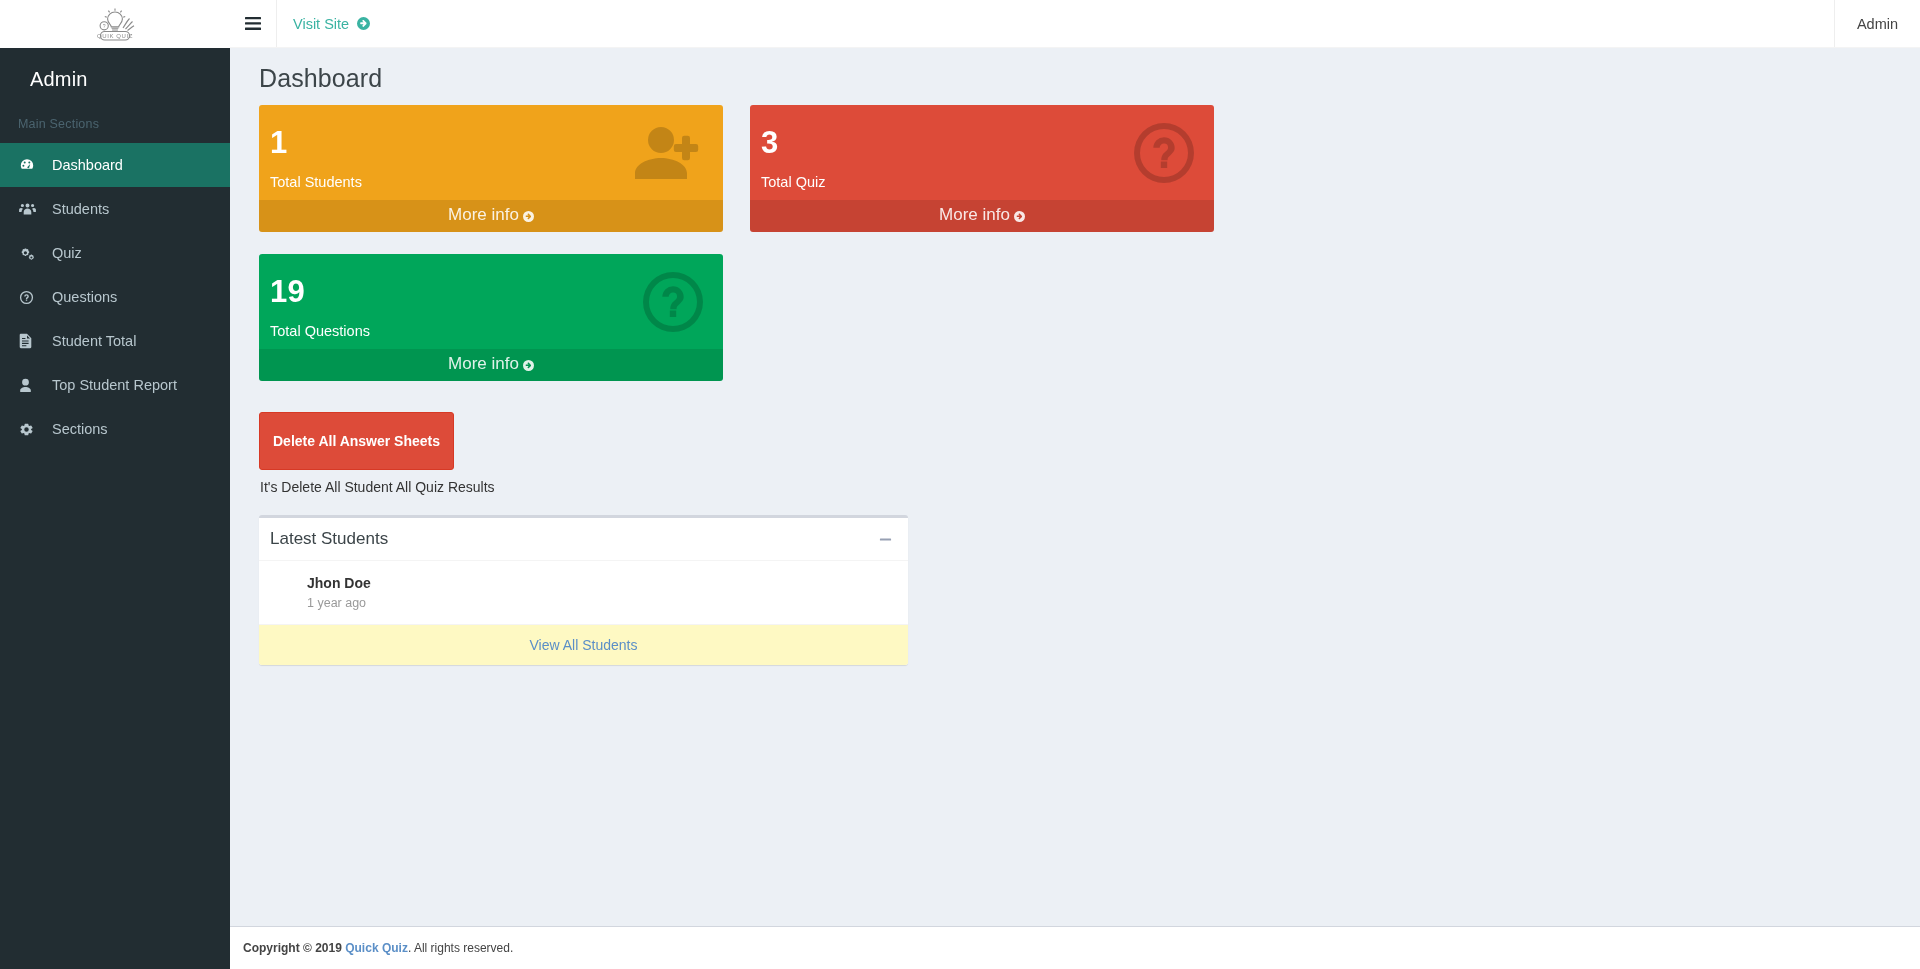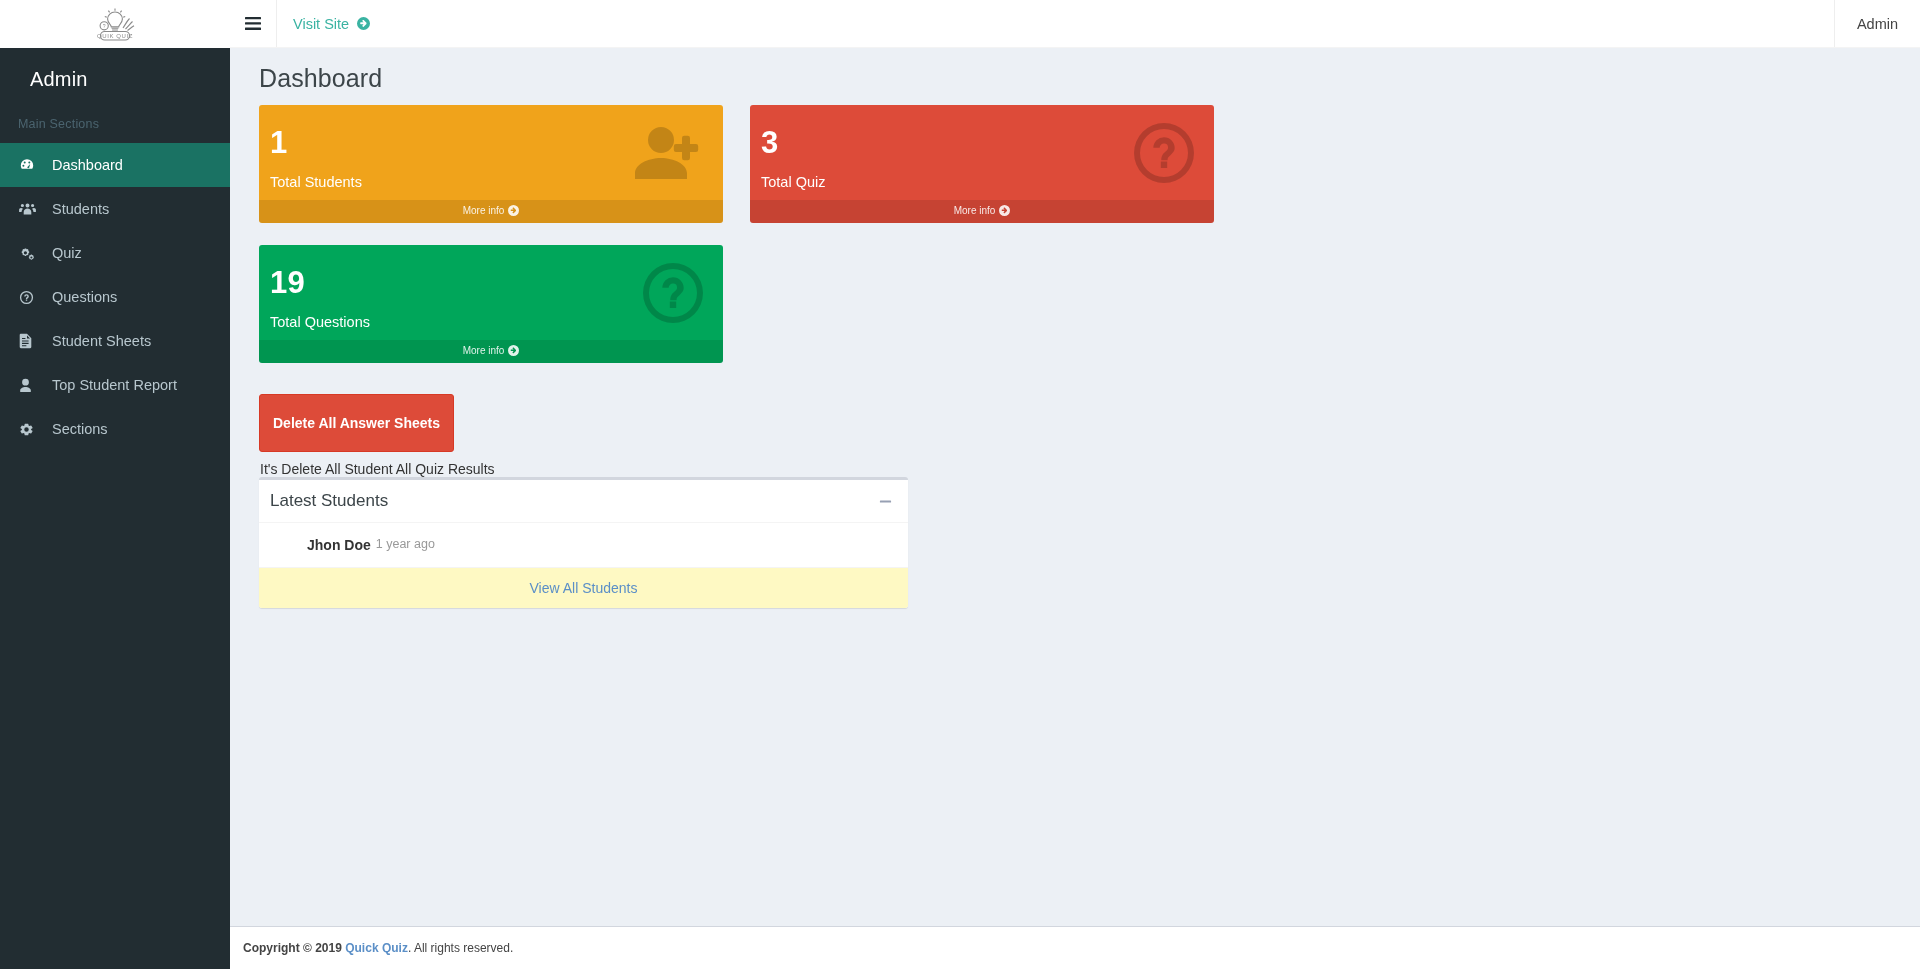--- a/index.html
+++ b/index.html
@@ -81,21 +81,21 @@
     flex: 1; overflow: hidden; background: #ecf0f5;
     padding: 0 16px;
   }
   .page-title {
     font-size: 25px; font-weight: 400; color: #3c4549;
     padding: 16px 0 12px 13px; letter-spacing: .1px;
   }
 
   .row { display: flex; align-items: flex-start; gap: 0; flex-wrap: wrap; }
   .col-left { width: 1000px; padding: 0 13px; }
-  .col-right { width: 675px; padding: 0 13px; }
+  .col-right { width: 675px; padding: 0 13px; margin-top: 20px; }
 
   .boxes-row { display: flex; gap: 27px; }
 
   .info-box {
     width: 464px; border-radius: 3px; overflow: hidden; position: relative;
     color: #ffffff; margin-bottom: 22px;
   }
   .info-box.orange { background: #f0a31b; }
   .info-box.red    { background: #dd4b39; }
   .info-box.green  { background: #00a65a; }
@@ -105,21 +105,21 @@
     font-size: 31px; font-weight: bold; line-height: 1.05; letter-spacing: .3px;
   }
   .info-label { font-size: 14.5px; margin-top: 14px; font-weight: 400; }
   .info-bg-icon {
     position: absolute; right: 18px; top: 50%; transform: translateY(-50%);
     opacity: .18; pointer-events: none;
   }
   .info-bg-icon svg { display:block; fill: #000000; }
   .info-footer {
     display: block; text-align: center; padding: 5px 8px 7px;
-    font-size: 10px; color: rgba(255,255,255,.88);
+    font-size: 17px; color: rgba(255,255,255,.88);
     background: rgba(0,0,0,.10); cursor: pointer; text-decoration: none;
   }
   .info-footer .arrow { display:inline-block; vertical-align:-2px; margin-left:4px;}
   .info-footer .arrow svg { fill: currentColor; display:block; }
 
   .danger-btn {
     display: inline-block; background: #dd4b39; border: 1px solid #d73925;
     color: #ffffff; font-size: 14px; font-weight: bold;
     padding: 20px 13px; border-radius: 3px; cursor: pointer;
     margin-top: 9px;
@@ -139,21 +139,21 @@
   .panel-minimize {
     color: #97a0b3; cursor: pointer; padding: 2px 4px; line-height: 1;
   }
   .panel-minimize svg { display:block; fill:#97a0b3; }
   .users-list { list-style: none; }
   .user-row {
     display: flex; align-items: center;
     padding: 14px 10px 14px 48px;
     border-bottom: 1px solid #f4f4f4;
   }
-  .user-info { display: flex; gap: 5px; }
+  .user-info { display: flex; flex-direction: column; gap: 5px; }
   .user-name { font-size: 14px; color: #333333; font-weight: bold; }
   .user-time { font-size: 12.5px; color: #999999; }
   .panel-foot {
     text-align: center; padding: 11px 0; background: #fef9c3;
     border-radius: 0 0 3px 3px;
   }
   .panel-foot a { color: #5b8fc7; font-size: 14px; text-decoration: none; cursor: pointer; }
 
   
   .footer {
@@ -232,21 +232,21 @@
         </span>
         <span class="nav-label">Questions</span>
       </li>
 
       <li class="nav-item">
         <span class="nav-icon">
           <svg width="13" height="16" viewBox="0 0 13 16">
               <path d="M8 .8H1.8A1.1 1.1 0 00.7 1.9v12.2a1.1 1.1 0 001.1 1.1h9.4a1.1 1.1 0 001.1-1.1V5.2zm0 1.6l3 3H8zM3 7.4h6.6v1.1H3zm0 2.4h6.6v1.1H3zm0 2.4h4.4v1.1H3zM3 5h3.4v1.1H3z"></path>
             </svg>
         </span>
-        <span class="nav-label">Student Sheets</span>
+        <span class="nav-label">Student Total</span>
       </li>
 
       <li class="nav-item">
         <span class="nav-icon">
           <svg width="13" height="15" viewBox="0 0 13 15">
               <path d="M6.5 7.6a3.4 3.4 0 100-6.8 3.4 3.4 0 000 6.8zm0 1.3c-2.6 0-5.3 1.4-5.3 3.2v1.9h10.6v-1.9c0-1.8-2.7-3.2-5.3-3.2z"></path>
             </svg>
         </span>
         <span class="nav-label">Top Student Report</span>
       </li>

